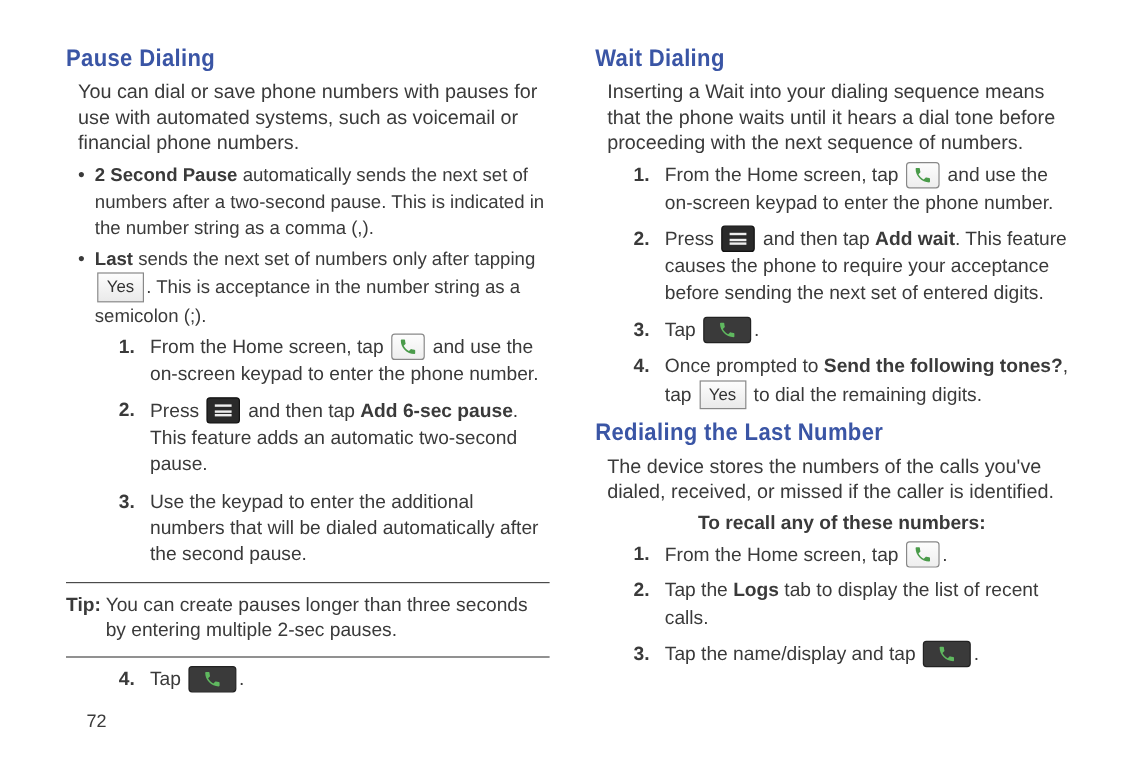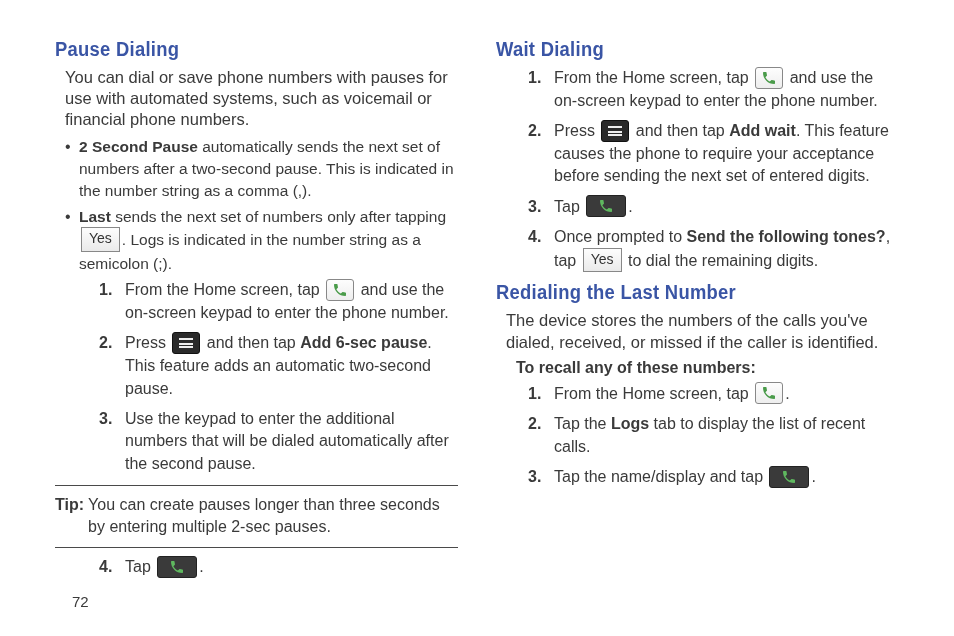--- a/index.html
+++ b/index.html
@@ -149,23 +149,24 @@
       position: relative;
       top: -1px;
       color: #333;
     }
     strong { font-weight: bold; }
     .subhead {
       font-family: "Arial Narrow", Arial, sans-serif;
       font-stretch: condensed;
       font-weight: bold;
       font-size: 16px;
-      margin-left: 20px;
+      margin-left: 8px;
       margin-bottom: 6px;
       margin-top: 4px;
+      text-align: center;
     }
     .pagenum {
       position: absolute;
       bottom: 26px;
       left: 72px;
       font-family: "Arial Narrow", Arial, sans-serif;
       font-size: 15px;
     }
   </style>
 </head>
@@ -173,21 +174,21 @@
 
 <div class="columns">
   <div class="col">
     <h2>Pause Dialing</h2>
     <p class="intro">You can dial or save phone numbers with pauses for use with automated systems, such as voicemail or financial phone numbers.</p>
     <ul class="bullets">
       <li>
         <strong>2 Second Pause</strong><span> automatically sends the next set of numbers after a two-second pause. This is indicated in the number string as a comma (,).</span>
       </li>
       <li>
-        <strong>Last</strong><span> sends the next set of numbers only after tapping </span><span class="btn-yes">Yes</span><span>. Logs is indicated in the number string as a semicolon (;).</span>
+        <strong>Last</strong><span> sends the next set of numbers only after tapping </span><span class="btn-yes">Yes</span><span>. This is acceptance in the number string as a semicolon (;).</span>
       </li>
     </ul>
     <ol class="steps indent">
       <li>
         <span>From the Home screen, tap </span><span class="icon-box icon-phone">
             <svg viewBox="0 0 24 24">
               <path fill="#4a9b4a" d="M6.6 10.8c1.4 2.8 3.8 5.2 6.6 6.6l2.2-2.2c.3-.3.7-.4 1-.2 1.1.4 2.3.6 3.6.6.6 0 1 .4 1 1V20c0 .6-.4 1-1 1C10.6 21 3 13.4 3 4c0-.6.4-1 1-1h3.4c.6 0 1 .4 1 1 0 1.3.2 2.5.6 3.6.1.3 0 .7-.2 1l-2.2 2.2z"></path>
             </svg>
           </span><span> and use the on-screen keypad to enter the phone number.</span>
       </li>
@@ -210,20 +211,21 @@
             <svg viewBox="0 0 24 24">
               <path fill="#5fb85f" d="M6.6 10.8c1.4 2.8 3.8 5.2 6.6 6.6l2.2-2.2c.3-.3.7-.4 1-.2 1.1.4 2.3.6 3.6.6.6 0 1 .4 1 1V20c0 .6-.4 1-1 1C10.6 21 3 13.4 3 4c0-.6.4-1 1-1h3.4c.6 0 1 .4 1 1 0 1.3.2 2.5.6 3.6.1.3 0 .7-.2 1l-2.2 2.2z"></path>
             </svg>
           </span><span>.</span>
       </li>
     </ol>
   </div>
 
   <div class="col">
     <h2>Wait Dialing</h2>
+    <p class="intro">Inserting a Wait into your dialing sequence means that the phone waits until it hears a dial tone before proceeding with the next sequence of numbers.</p>
     <ol class="steps">
       <li>
         <span>From the Home screen, tap </span><span class="icon-box icon-phone">
             <svg viewBox="0 0 24 24">
               <path fill="#4a9b4a" d="M6.6 10.8c1.4 2.8 3.8 5.2 6.6 6.6l2.2-2.2c.3-.3.7-.4 1-.2 1.1.4 2.3.6 3.6.6.6 0 1 .4 1 1V20c0 .6-.4 1-1 1C10.6 21 3 13.4 3 4c0-.6.4-1 1-1h3.4c.6 0 1 .4 1 1 0 1.3.2 2.5.6 3.6.1.3 0 .7-.2 1l-2.2 2.2z"></path>
             </svg>
           </span><span> and use the on-screen keypad to enter the phone number.</span>
       </li>
       <li>
         <span>Press </span><span class="icon-box icon-menu">

